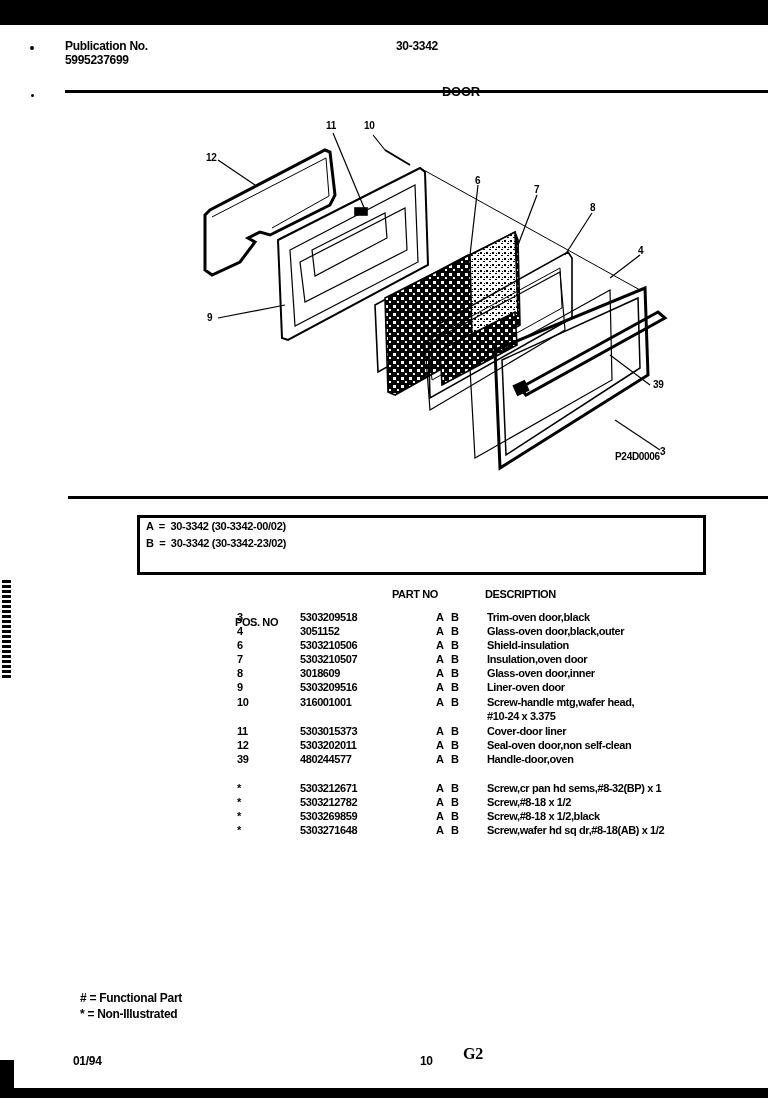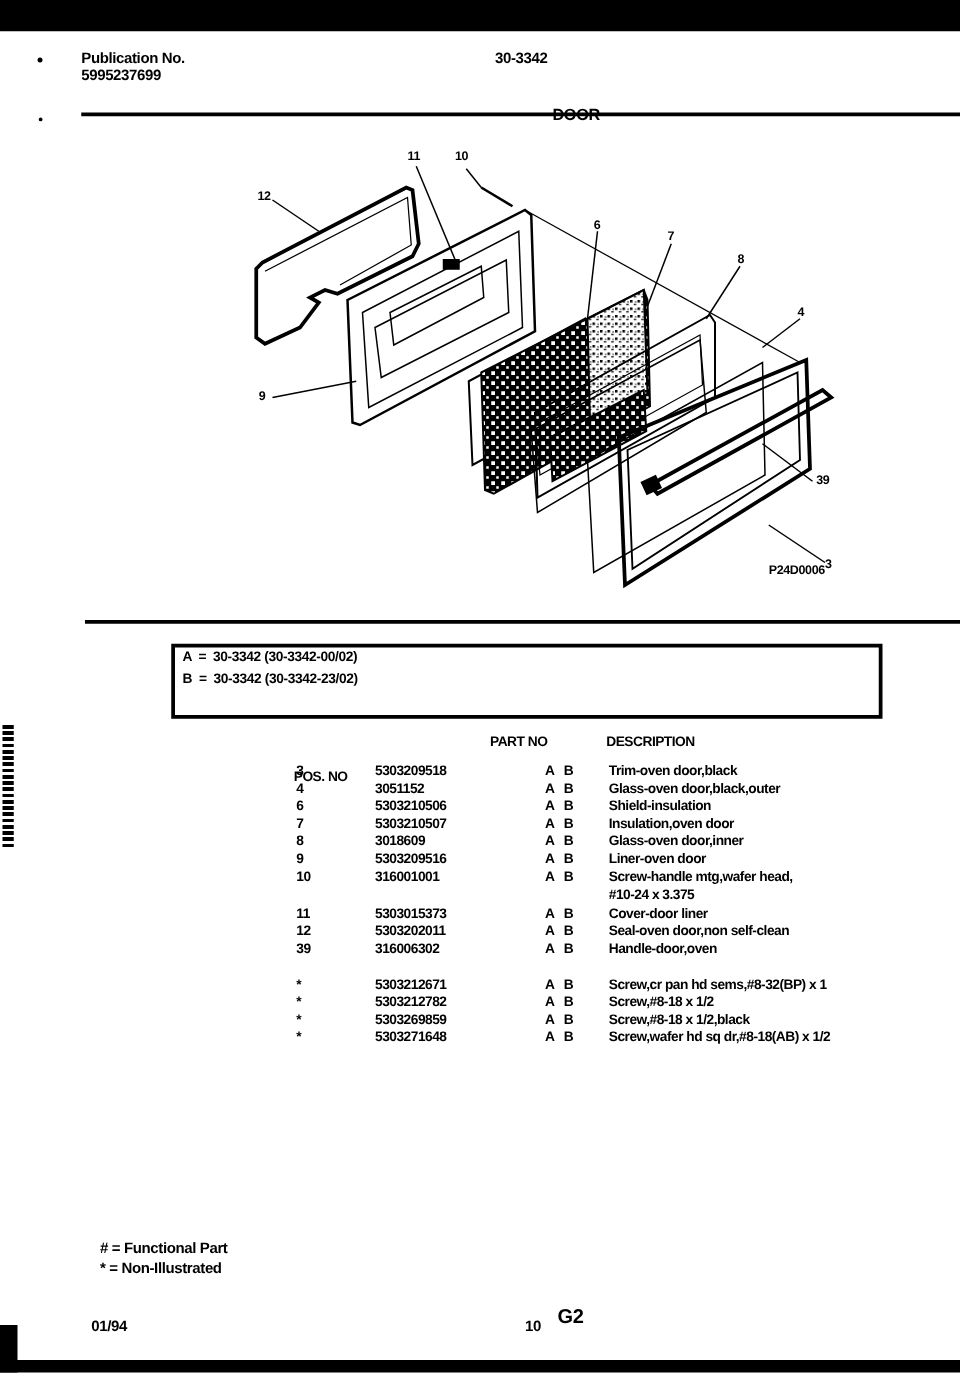--- a/index.html
+++ b/index.html
@@ -196,21 +196,21 @@
     </div>
   <div class="row" style="top:738px;">
       <span class="c-pos">12</span>
       <span class="c-part">5303202011</span>
       <span class="c-a">A</span>
       <span class="c-b">B</span>
       <span class="c-desc">Seal-oven door,non self-clean</span>
     </div>
   <div class="row" style="top:752px;">
       <span class="c-pos">39</span>
-      <span class="c-part">316006302</span>
+      <span class="c-part">480244577</span>
       <span class="c-a">A</span>
       <span class="c-b">B</span>
       <span class="c-desc">Handle-door,oven</span>
     </div>
   <div class="row" style="top:781px;">
       <span class="c-pos">*</span>
       <span class="c-part">5303212671</span>
       <span class="c-a">A</span>
       <span class="c-b">B</span>
       <span class="c-desc">Screw,cr pan hd sems,#8-32(BP) x 1</span>
@@ -236,13 +236,13 @@
       <span class="c-b">B</span>
       <span class="c-desc">Screw,wafer hd sq dr,#8-18(AB) x 1/2</span>
     </div>
 </div>
 
 <div class="abs legend" style="left:80px;top:990px;"># = Functional Part</div>
 <div class="abs legend" style="left:80px;top:1006px;">* = Non-Illustrated</div>
 
 <div class="abs footer" style="left:73px;top:1054px;">01/94</div>
 <div class="abs footer" style="left:420px;top:1054px;">10</div>
-<div class="abs footer g2" style="left:446px;top:1045px;">G2</div>
+<div class="abs footer g2" style="left:463px;top:1045px;font-family:Liberation Serif, serif;">G2</div>
 
 </body></html>

